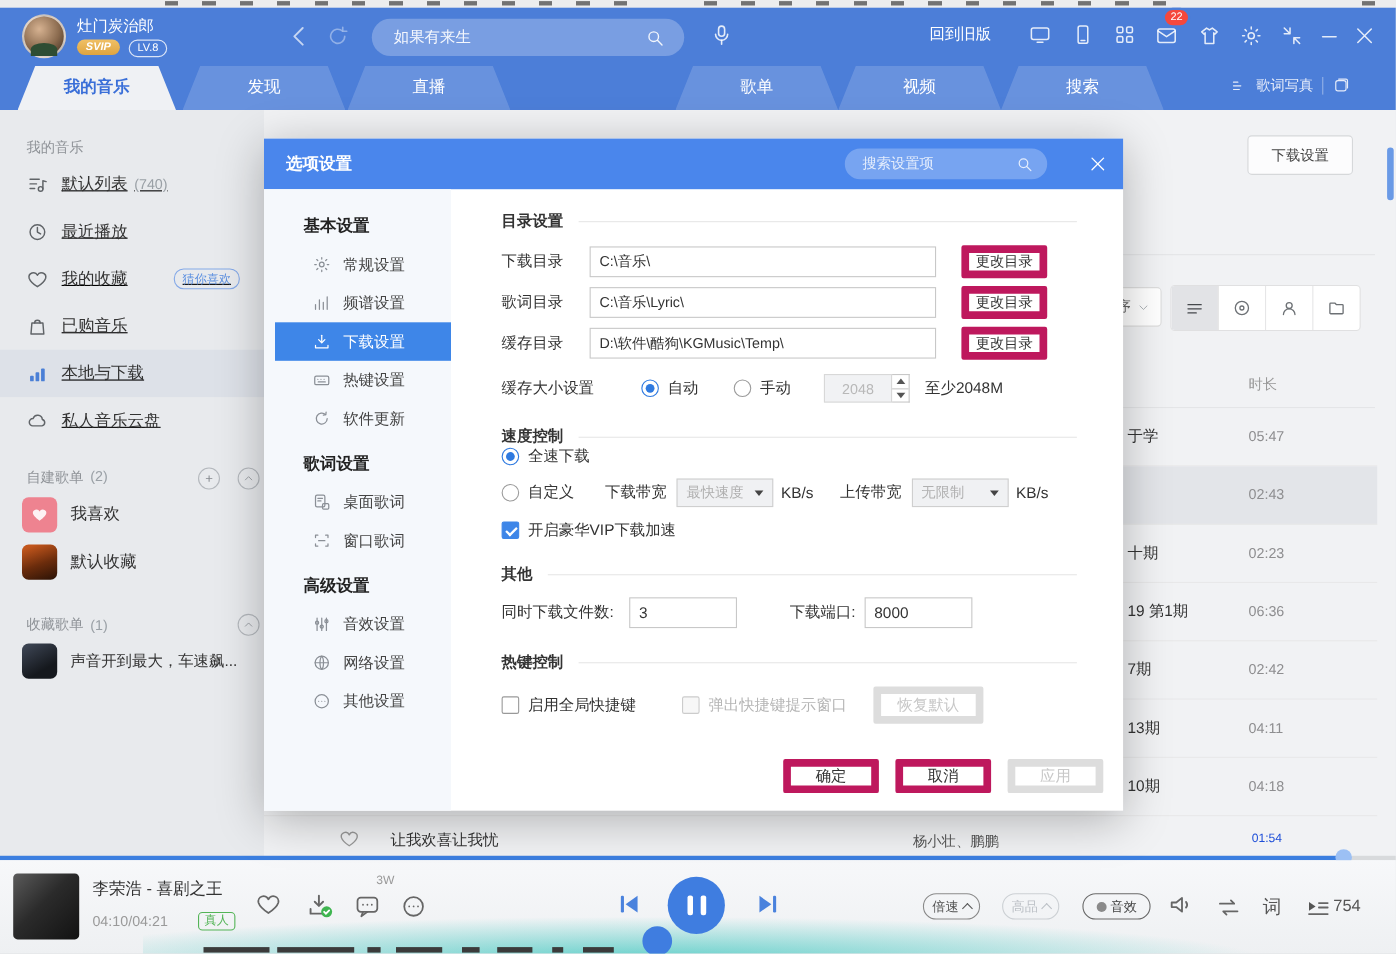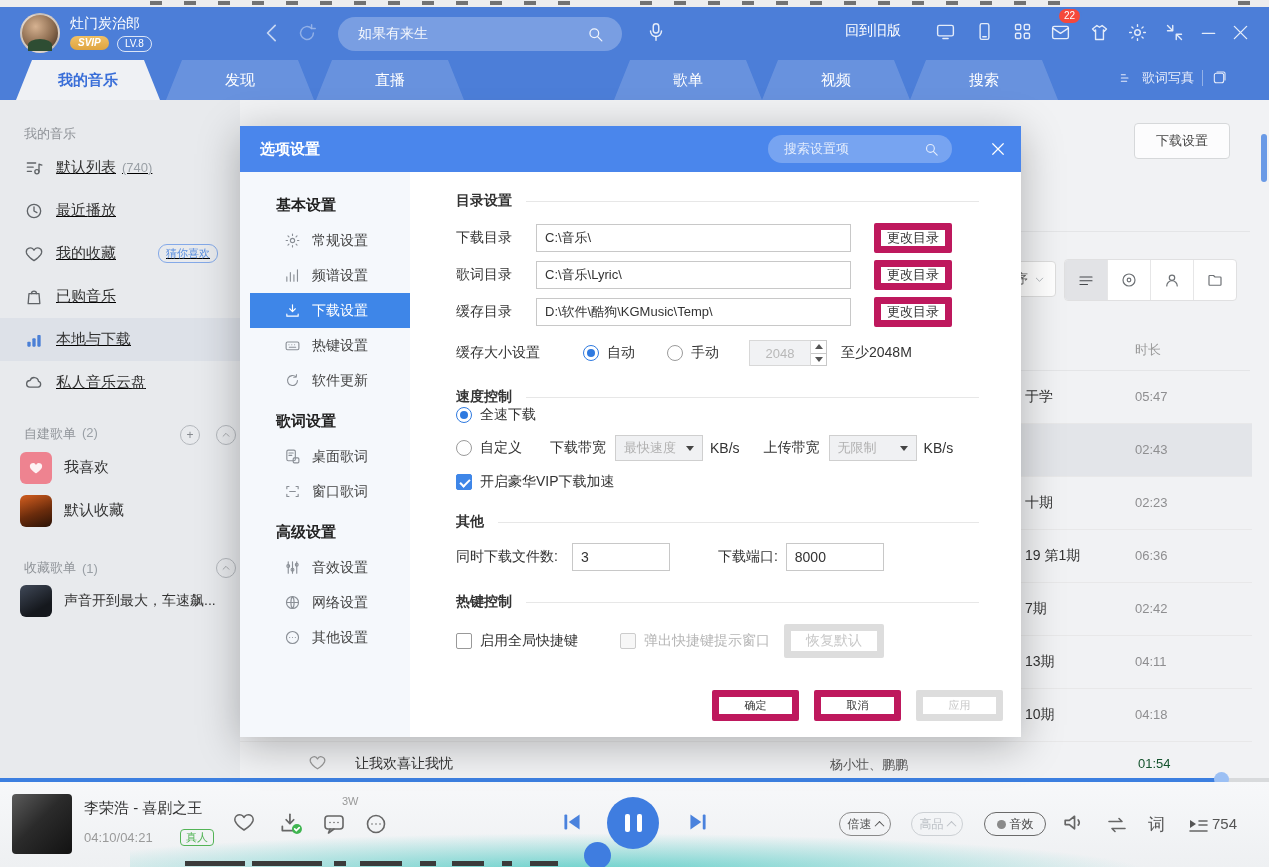--- a/index.html
+++ b/index.html
@@ -125,21 +125,21 @@
   .tri-up{width:0;height:0;border-left:4px solid transparent;border-right:4px solid transparent;border-bottom:5px solid #555;}
   .tri-dn{width:0;height:0;border-left:4px solid transparent;border-right:4px solid transparent;border-top:5px solid #555;}
   .dsel{height:26px;background:#f0f1f3;border:1px solid #cfcfcf;box-sizing:border-box;display:flex;align-items:center;
         padding:0 8px;font-size:13px;color:#b0b0b0;gap:8px;}
   .dsel .tri-dn{border-top-color:#444;margin-left:auto;}
   .chk{width:16px;height:16px;border:1px solid #999;border-radius:2px;background:#fff;box-sizing:border-box;position:relative;flex:0 0 auto;}
   .chk.on{background:#3e86e8;border-color:#3e86e8;}
   .chk.on:after{content:"";position:absolute;left:3px;top:4px;width:8px;height:4px;border-left:2px solid #fff;border-bottom:2px solid #fff;transform:rotate(-45deg);}
   .chk.dis{border-color:#ccc;background:#f7f7f7;}
   .dlg-footer{position:absolute;right:18px;bottom:16px;display:flex;gap:15px;}
-  .dlg-footer .btn{width:87px;height:31px;font-size:11px;}
+  .dlg-footer .btn{width:87px;height:31px;font-size:14px;}
   .btn-disabled{color:#c8c8c8 !important;border-color:#ddd !important;}
 </style>
 </head>
 <body>
 
 <div id="app">
 
   <div class="abs topstrip">
     <div class="abs dashes" style="left:150px;width:420px;"></div>
     <div class="abs dashes" style="left:640px;width:420px;"></div>
@@ -435,21 +435,21 @@
     </div>
 
   <div class="abs bottomrow">
     <span class="abs" style="left:68px;top:3px;color:#999;">
       <svg class="ico" width="19" height="19" viewBox="0 0 24 24">
           <path d="M12 20S4.5 15.2 3 10.7A4.8 4.8 0 0 1 12 7.5a4.8 4.8 0 0 1 9 3.2C19.5 15.2 12 20 12 20z"></path>
         </svg>
       </span>
     <span class="abs" style="left:115px;top:5px;font-size:14px;color:#333;">让我欢喜让我忧</span>
     <span class="abs" style="left:590px;top:6px;font-size:13px;color:#555;">杨小壮、鹏鹏</span>
-    <span class="abs" style="left:898px;top:6px;font-size:13px;color:#14532d;">01:54</span>
+    <span class="abs" style="left:898px;top:6px;font-size:11px;color:#1d4ed8;">01:54</span>
   </div>
 
   <div class="abs scrollthumb"></div>
 
   <div class="abs progress">
       <div class="fill"></div>
     </div>
   <div class="abs knob"></div>
 
   <div class="abs playerbar">
@@ -758,21 +758,21 @@
 
         <div class="sec-title" style="margin-top:22px;">
             <b>热键控制</b>
             <span class="rule"></span>
           </div>
         <div class="frow" style="margin-top:13px;">
           <span class="chk"></span>
           <span class="rlabel">启用全局快捷键</span>
           <span class="chk dis" style="margin-left:42px;"></span>
           <span class="rlabel" style="color:#b5b5b5;">弹出快捷键提示窗口</span>
-          <button class="btn btn-disabled" style="width:100px;height:34px;margin-left:14px;font-size:14px;">恢复默认</button>
+          <button class="btn btn-disabled" style="width:100px;height:34px;margin-left:24px;font-size:14px;">恢复默认</button>
         </div>
       </div>
     </div>
 
     <div class="dlg-footer">
       <button class="btn">确定</button>
       <button class="btn">取消</button>
       <button class="btn btn-disabled">应用</button>
     </div>
   </div>

